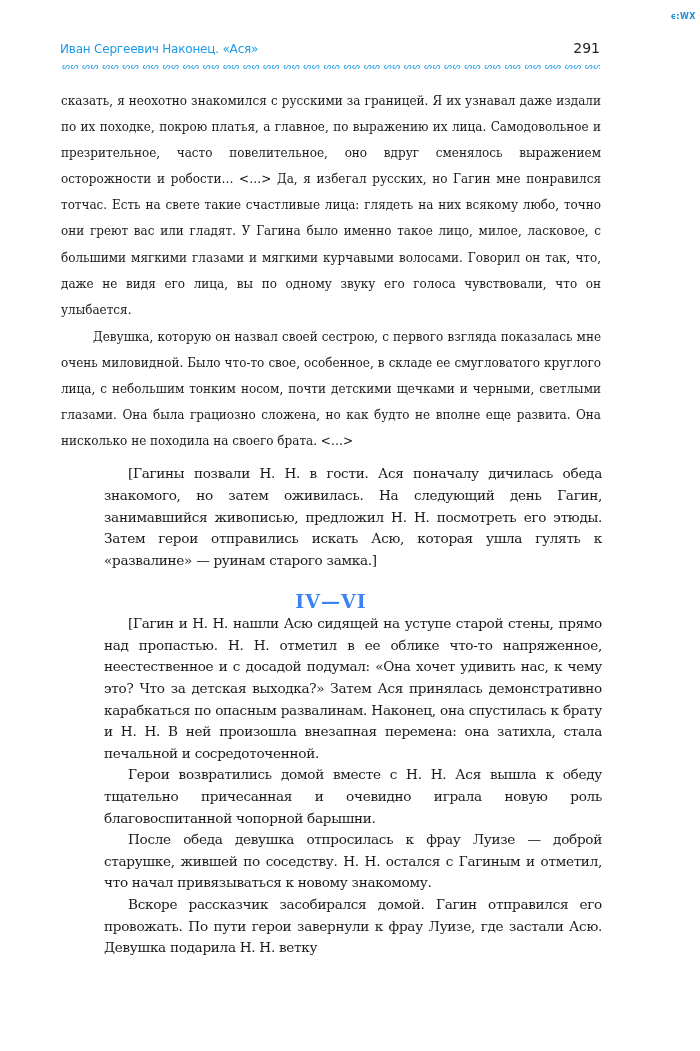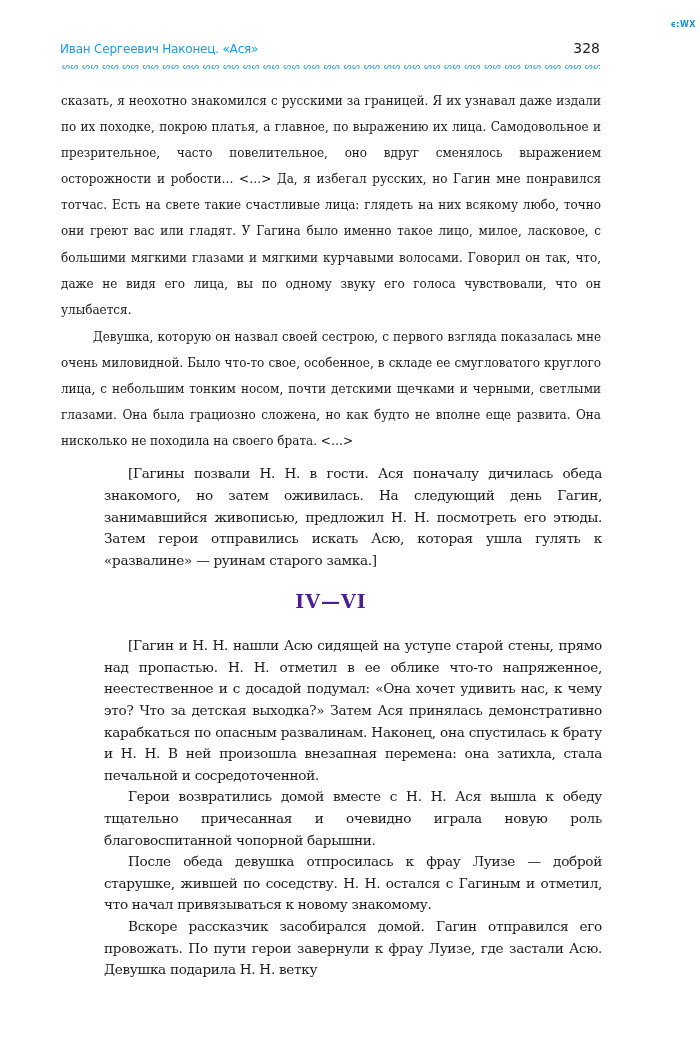--- a/index.html
+++ b/index.html
@@ -10,21 +10,21 @@
     body {
       width: 700px;
       height: 1051px;
       position: relative;
       overflow: hidden;
       font-family: "DejaVu Serif", "Liberation Serif", serif;
       color: #1a1a1a;
     }
     .corner-logo {
       position: absolute;
-      top: 20px;
+      top: 12px;
       right: 4px;
       font-family: "DejaVu Sans", sans-serif;
       font-size: 8px;
       font-weight: bold;
       color: #1c8fd8;
       letter-spacing: 0.5px;
     }
     .running-head {
       position: absolute;
       top: 42px;
@@ -83,36 +83,36 @@
       width: 498px;
       font-size: 13.6px;
       line-height: 21.6px;
       text-align: justify;
       letter-spacing: -0.3px;
     }
     .summary.indent { text-indent: 24px; }
     .block-gap { height: 8px; }
     .chapter-heading {
       text-align: center;
-      color: #4c1d95;
+      color: #3b82f6;
       font-size: 19px;
       font-weight: bold;
       letter-spacing: 1px;
-      margin: 18px 0 22px 0;
+      margin: 18px 0 0 0;
       line-height: 24px;
     }
   </style>
 </head>
 <body>
 
 <div class="corner-logo">ϵ:WX</div>
 
 <div class="running-head">
   <span class="running-title">Иван Сергеевич Наконец. «Ася»</span>
-  <span class="page-number">328</span>
+  <span class="page-number">291</span>
 </div>
 <div class="ornament">ᔕᔕ ᔕᔕ ᔕᔕ ᔕᔕ ᔕᔕ ᔕᔕ ᔕᔕ ᔕᔕ ᔕᔕ ᔕᔕ ᔕᔕ ᔕᔕ ᔕᔕ ᔕᔕ ᔕᔕ ᔕᔕ ᔕᔕ ᔕᔕ ᔕᔕ ᔕᔕ ᔕᔕ ᔕᔕ ᔕᔕ ᔕᔕ ᔕᔕ ᔕᔕ ᔕᔕ ᔕᔕ ᔕᔕ ᔕᔕ ᔕᔕ ᔕᔕ ᔕᔕ ᔕᔕ ᔕᔕ ᔕᔕ ᔕᔕ ᔕᔕ ᔕᔕ ᔕᔕ</div>
 
 <div class="content">
   <p class="para">сказать, я неохотно знакомился с русскими за границей. Я их узнавал даже издали по их походке, покрою платья, а главное, по выражению их лица. Самодовольное и презрительное, часто повелительное, оно вдруг сменялось выражением осторожности и робости… &lt;…&gt; Да, я избегал русских, но Гагин мне понравился тотчас. Есть на свете такие счастливые лица: глядеть на них всякому любо, точно они греют вас или гладят. У Гагина было именно такое лицо, милое, ласковое, с большими мягкими глазами и мягкими курчавыми волосами. Говорил он так, что, даже не видя его лица, вы по одному звуку его голоса чувствовали, что он улыбается.</p>
   <p class="para indent">Девушка, которую он назвал своей сестрою, с первого взгляда показалась мне очень миловидной. Было что-то свое, особенное, в складе ее смугловатого круглого лица, с небольшим тонким носом, почти детскими щечками и черными, светлыми глазами. Она была грациозно сложена, но как будто не вполне еще развита. Она нисколько не походила на своего брата. &lt;…&gt;</p>
   <div class="block-gap"></div>
   <p class="summary indent">[Гагины позвали Н. Н. в гости. Ася поначалу дичилась обеда знакомого, но затем оживилась. На следующий день Гагин, занимавшийся живописью, предложил Н. Н. посмотреть его этюды. Затем герои отправились искать Асю, которая ушла гулять к «развалине» — руинам старого замка.]</p>
 
   <div class="chapter-heading">IV—VI</div>

